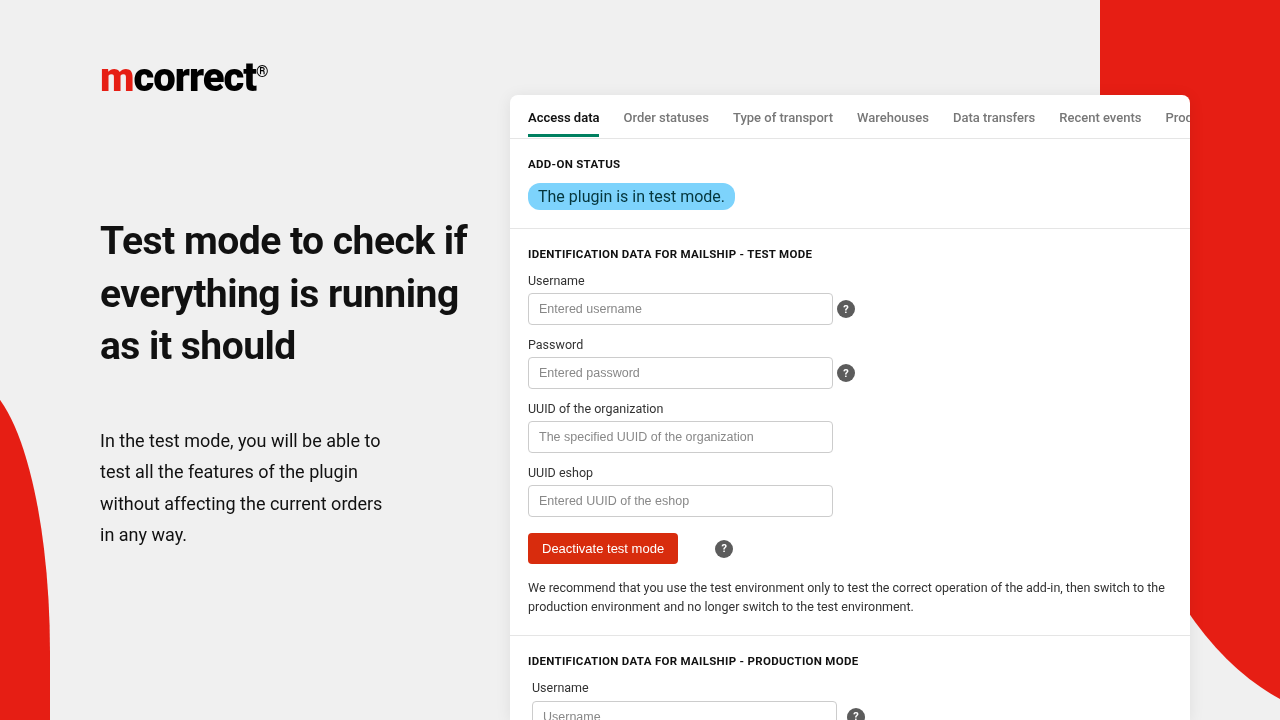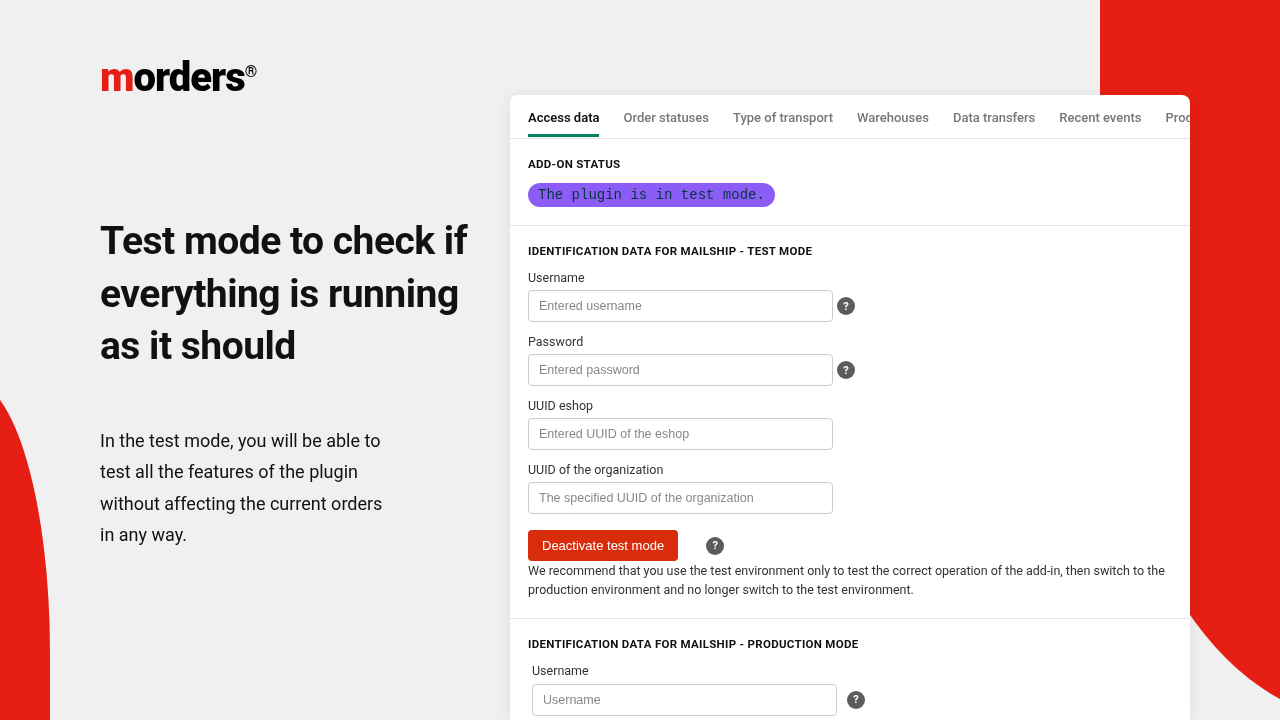--- a/index.html
+++ b/index.html
@@ -104,26 +104,25 @@
   }
   .section-title {
     font-size: 11.5px;
     font-weight: 700;
     letter-spacing: 0.3px;
     margin-bottom: 12px;
     color: #111;
   }
   .badge {
     display: inline-block;
-    background: #8b5cf6;
+    background: #7dd3fc;
     color: #05363c;
-    font-size: 14px;
+    font-size: 16px;
     padding: 4px 10px;
     border-radius: 12px;
-    font-family: Liberation Mono, monospace;
   }
   .divider {
     height: 1px;
     background: #e5e5e5;
     margin: 18px -18px;
   }
   .field-group { margin-bottom: 12px; }
   .field-label {
     font-size: 12.5px;
     color: #333;
@@ -155,34 +154,35 @@
     display: inline-flex;
     align-items: center;
     justify-content: center;
     font-size: 11px;
     font-weight: 700;
     cursor: pointer;
   }
   .deactivate-row {
     display: flex;
     align-items: center;
-    gap: 28px;
+    gap: 37px;
     margin-top: 16px;
   }
   .btn-red {
     background: #d82c0d;
     color: #fff;
     border: none;
     border-radius: 4px;
     padding: 8px 14px;
     font-size: 13px;
     font-weight: 500;
     cursor: pointer;
   }
   .info-text {
+    margin-top: 14px;
     font-size: 12.5px;
     color: #333;
     line-height: 1.55;
   }
   .prod-section { margin-top: 4px; }
   .prod-field-label {
     font-size: 12.5px;
     color: #333;
     margin: 4px 0 6px 4px;
     display: block;
@@ -194,21 +194,21 @@
     padding-left: 4px;
   }
 </style>
 </head>
 <body>
 
 <div class="red-corner-top"></div>
 <div class="red-corner-bottom"></div>
 
 <div class="logo">
-  <span class="m">m</span><span>orders</span><span class="reg">®</span>
+  <span class="m">m</span><span>correct</span><span class="reg">®</span>
 </div>
 
 <div class="left-text">
   <h1 class="left-heading">Test mode to check if everything is running as it should</h1>
   <p class="left-body">In the test mode, you will be able to test all the features of the plugin without affecting the current orders in any way.</p>
 </div>
 
 <div class="panel">
   <div class="tabs">
     <div class="tab active">Access data</div>
@@ -238,30 +238,30 @@
 
     <div class="field-group">
       <label class="field-label">Password</label>
       <div class="field-row">
         <input class="text-input" type="text" placeholder="Entered password" style="">
         <span class="help-icon">?</span>
       </div>
     </div>
 
     <div class="field-group">
+      <label class="field-label">UUID of the organization</label>
+      <div class="field-row">
+        <input class="text-input" type="text" placeholder="The specified UUID of the organization" style="">
+      </div>
+    </div>
+
+    <div class="field-group">
       <label class="field-label">UUID eshop</label>
       <div class="field-row">
         <input class="text-input" type="text" placeholder="Entered UUID of the eshop" style="">
-      </div>
-    </div>
-
-    <div class="field-group">
-      <label class="field-label">UUID of the organization</label>
-      <div class="field-row">
-        <input class="text-input" type="text" placeholder="The specified UUID of the organization" style="">
       </div>
     </div>
 
     <div class="deactivate-row">
       <button class="btn-red">Deactivate test mode</button>
       <span class="help-icon">?</span>
     </div>
 
     <p class="info-text">We recommend that you use the test environment only to test the correct operation of the add-in, then switch to the production environment and no longer switch to the test environment.</p>
 

